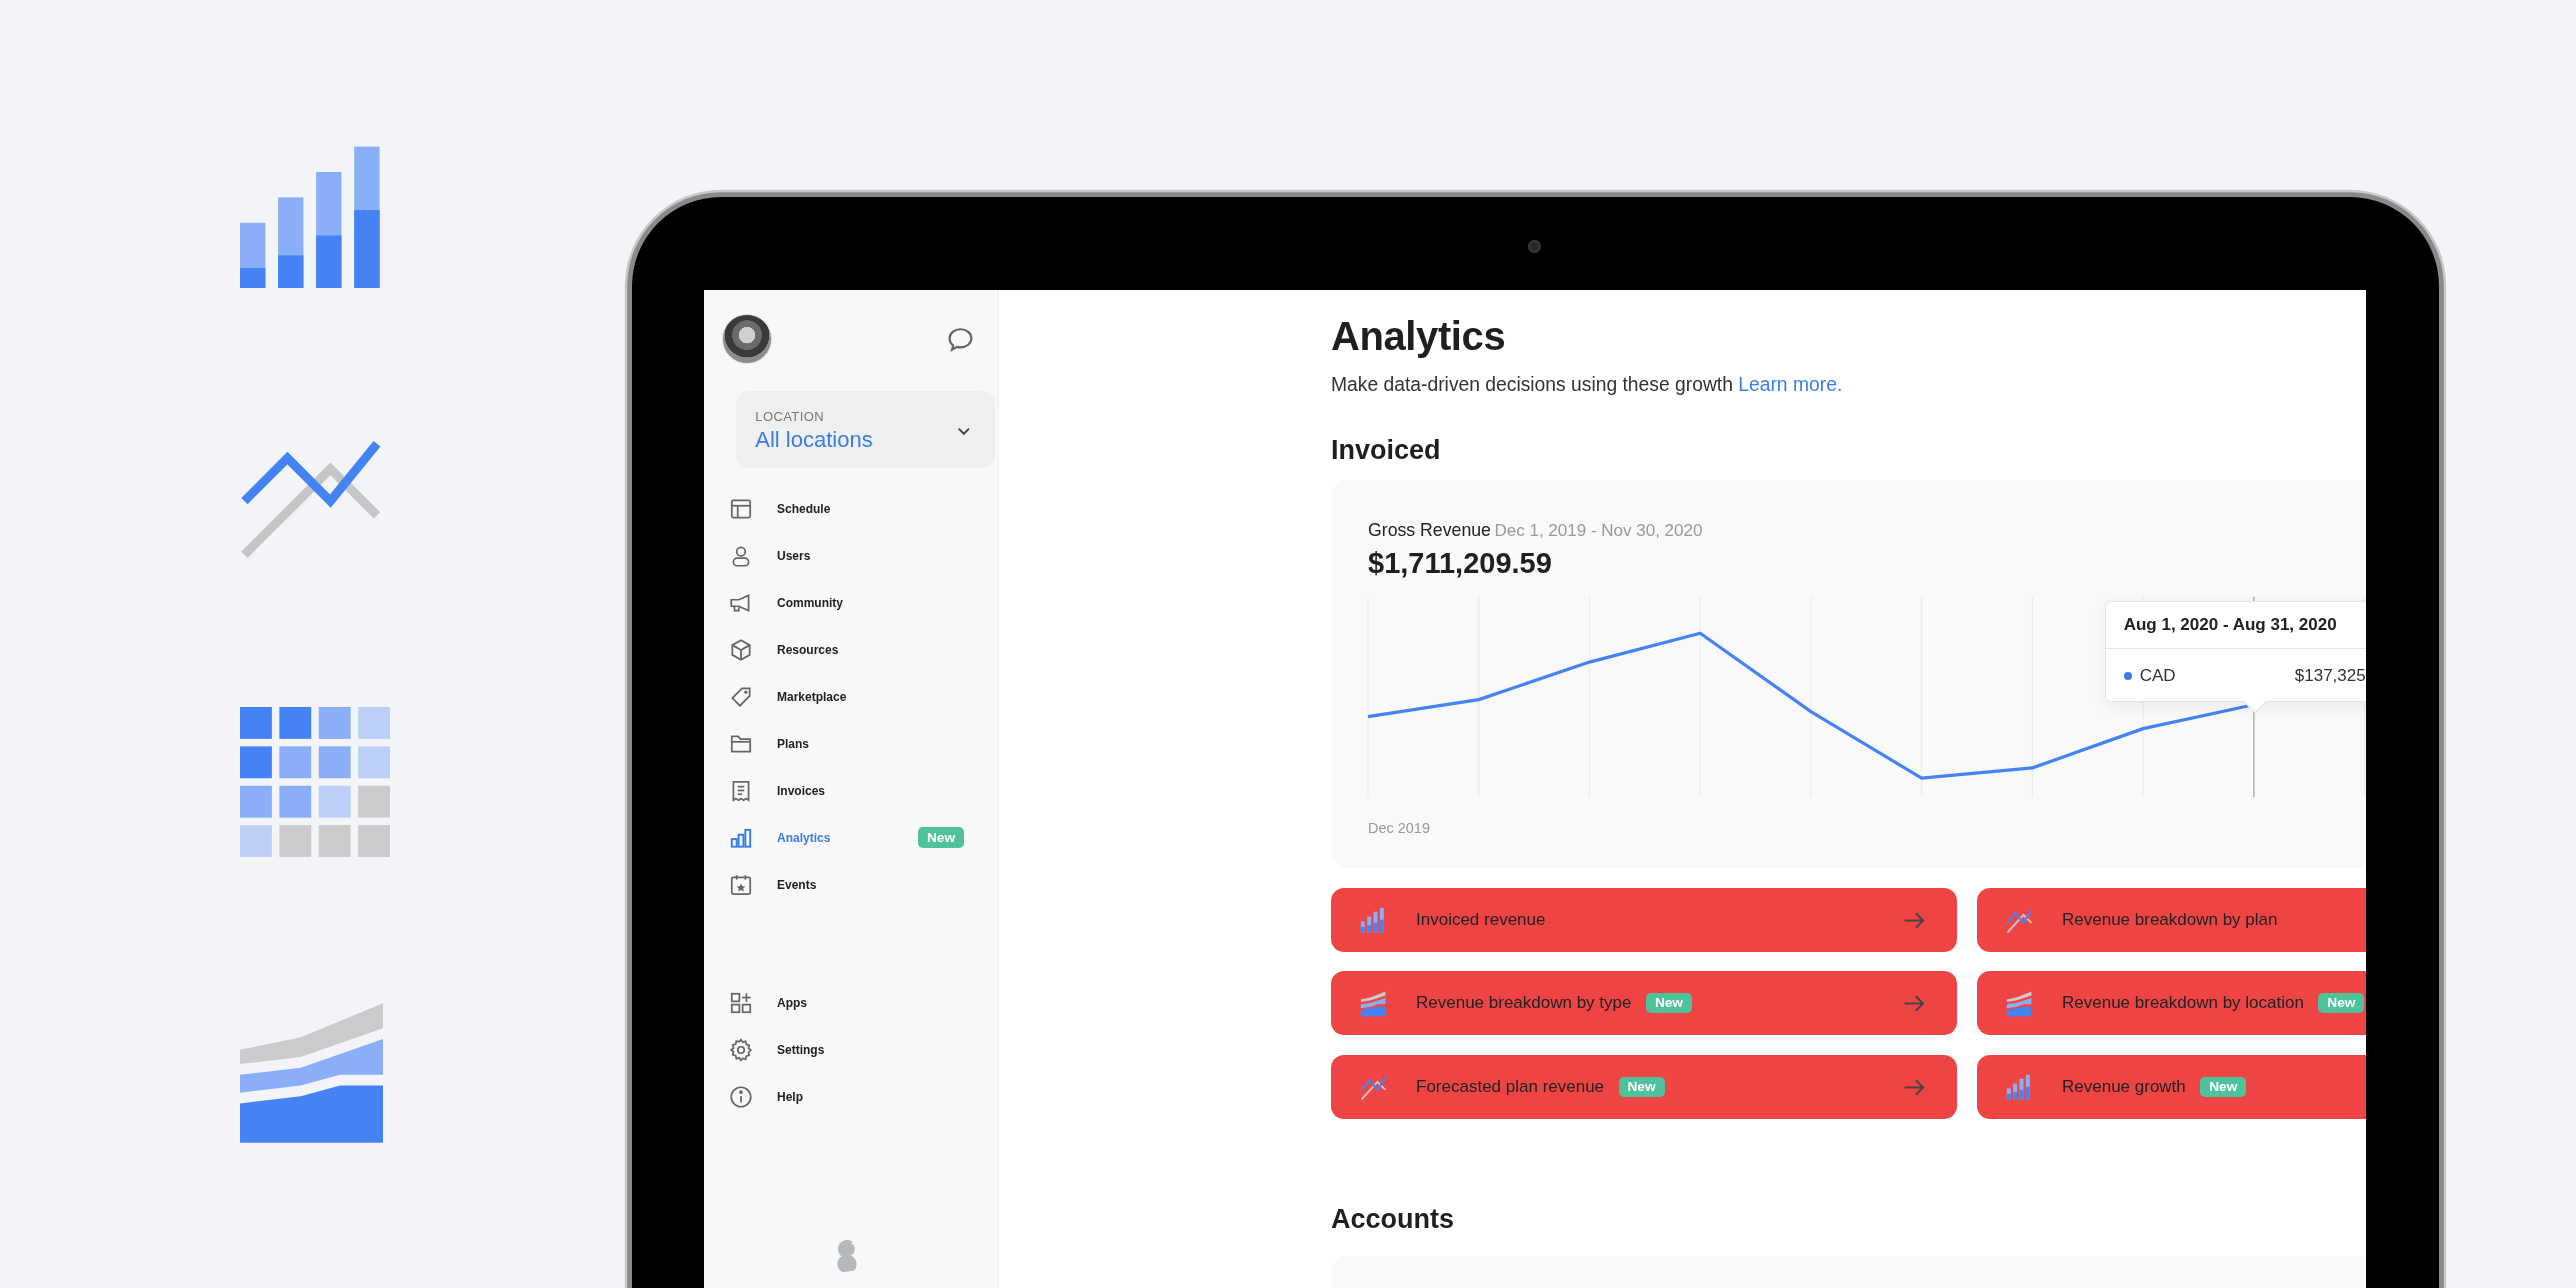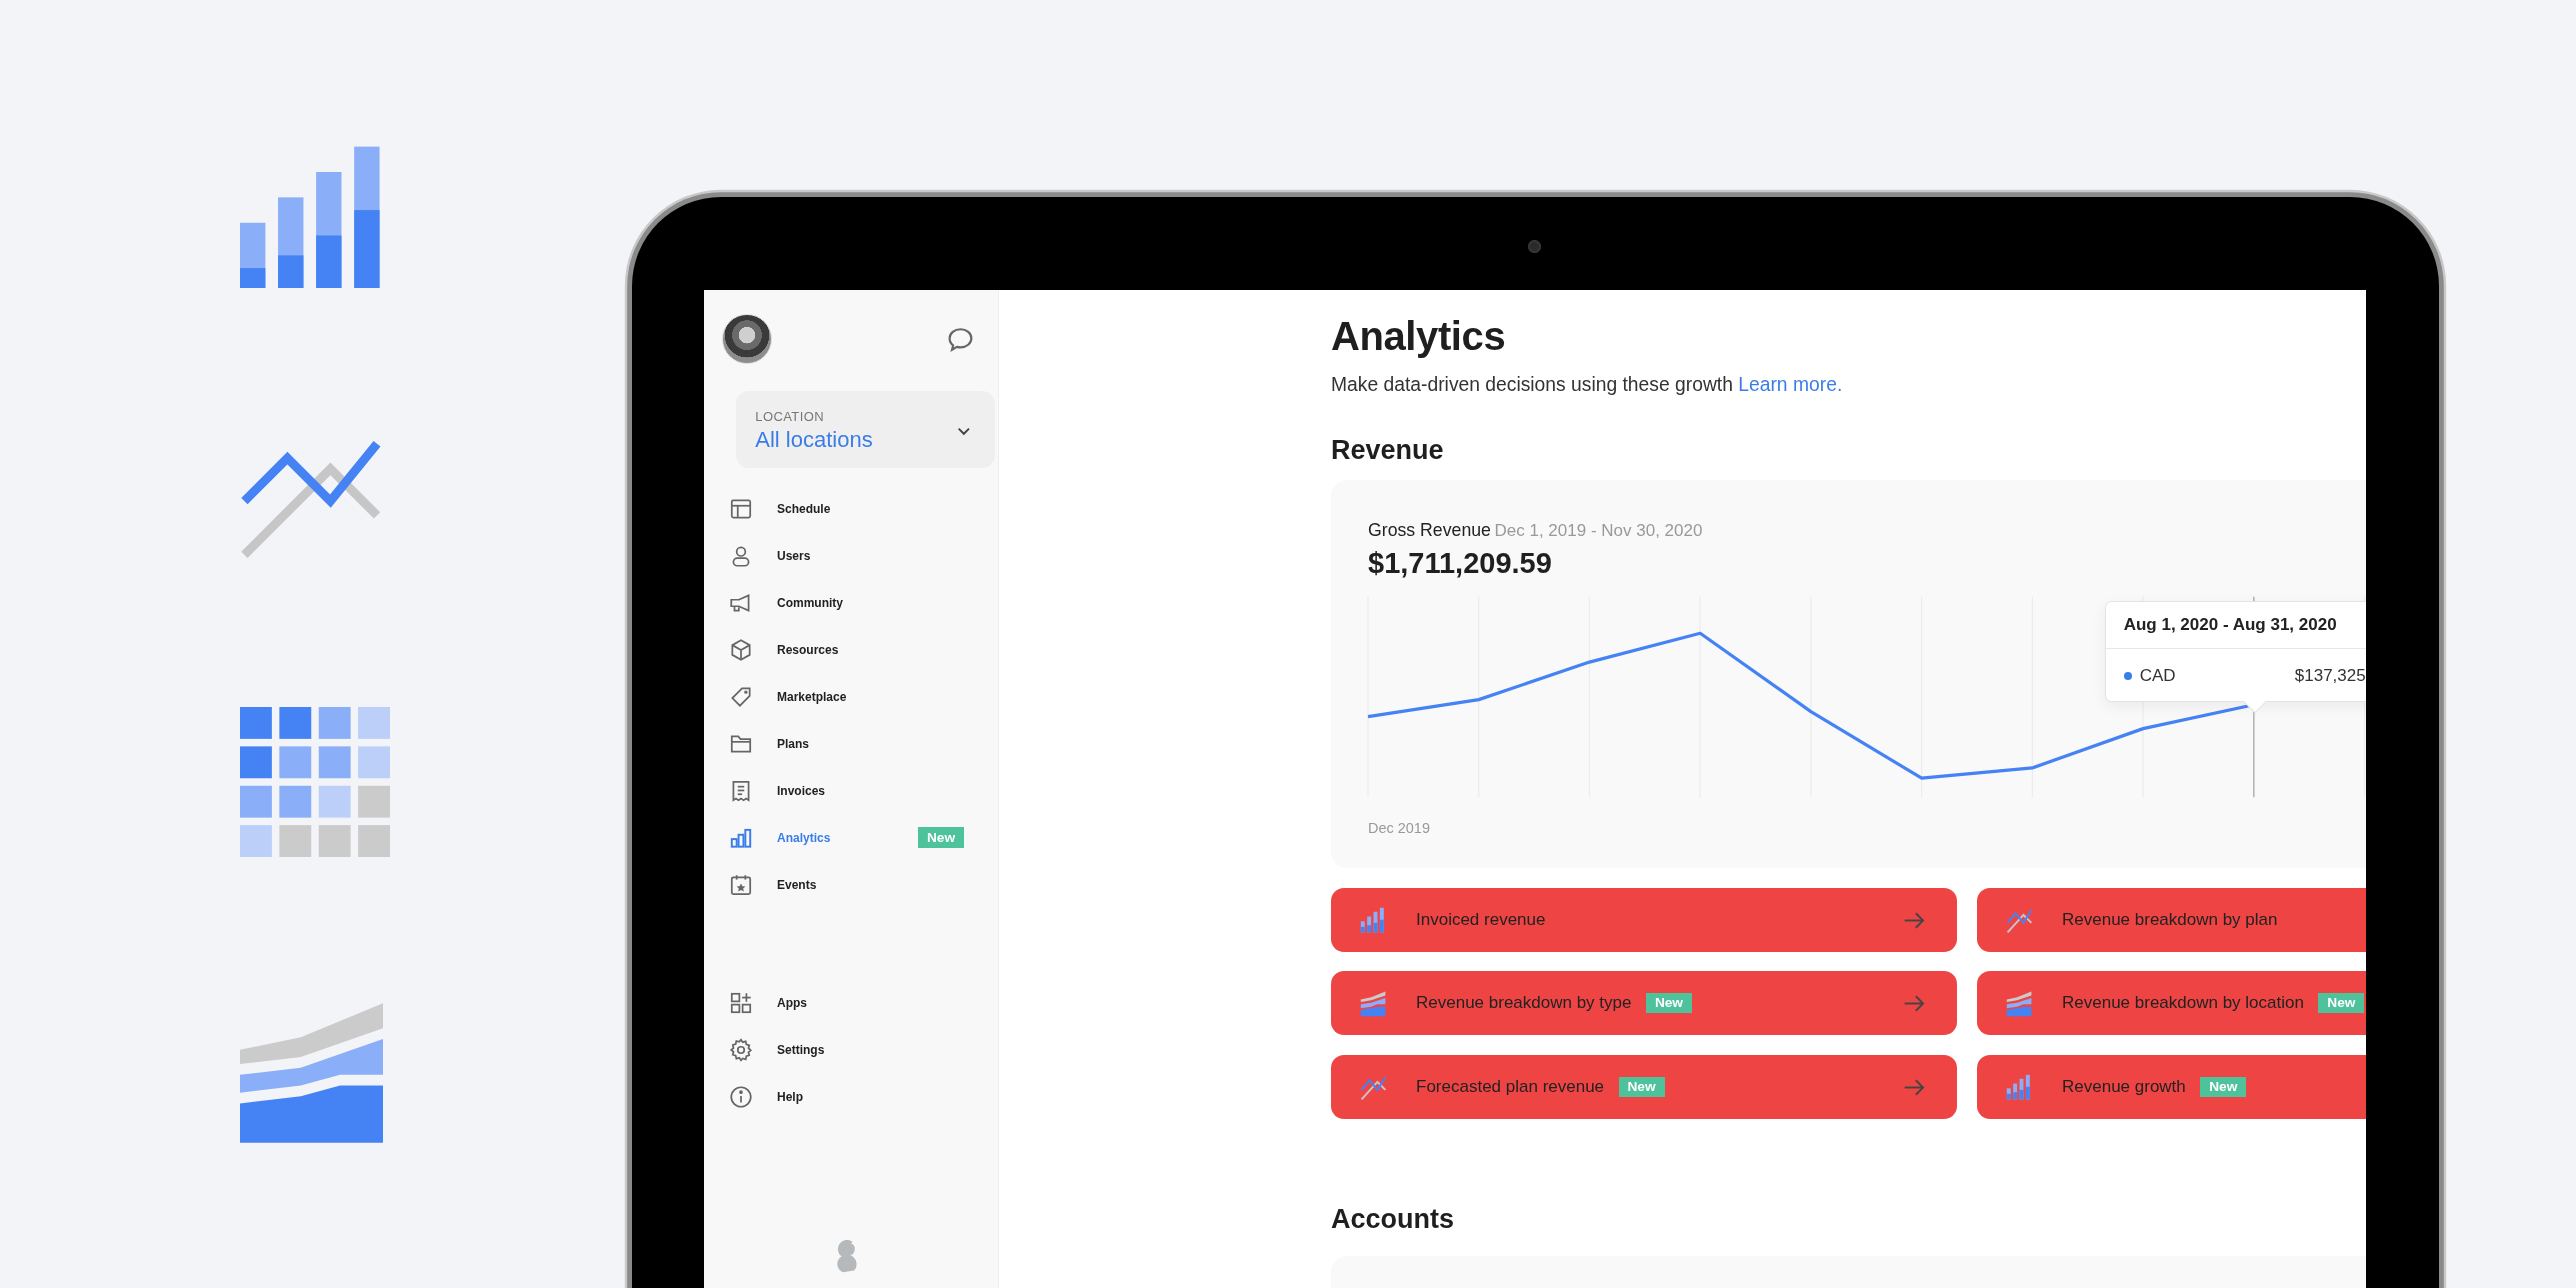--- a/index.html
+++ b/index.html
@@ -42,21 +42,21 @@
   .loc-chevron { position: absolute; right: 22.5px; top: 31px; width: 17.7px; height: 17.7px; }
 
   .nav { position: absolute; left: 0; width: 295px; }
   .nav-item { height: 47px; display: flex; align-items: center; padding-left: 24px; position: relative; cursor: pointer; }
   .nav-item .ico { width: 26px; height: 26px; display: flex; align-items: center; justify-content: center; }
   .nav-item .ico svg { width: 26px; height: 26px; }
   .nav-item .lbl { margin-left: 23px; font-size: 12px; color: #222; font-weight: 700; }
   .nav-item.active .lbl { color: #3b7de8; }
   .badge-new {
     display: inline-block; background: #4ec29b; color: #fff; font-size: 13.7px; font-weight: 600;
-    padding: 2.4px 8.9px; border-radius: 0; line-height: 16px;
+    padding: 2.4px 8.9px; border-radius: 5px; line-height: 16px;
   }
   .nav-item .badge-new { position: absolute; right: 35px; }
   .logo-s { position: absolute; left: 131px; top: 950px; width: 24px; height: 34px; }
 
   
   .main { flex: 1; position: relative; }
   .page-title { position: absolute; left: 332px; top: 24px; font-size: 40px; font-weight: 700; color: #1f1f1f; letter-spacing: -0.4px; }
   .page-sub { position: absolute; left: 332px; top: 84px; font-size: 19.3px; color: #333; }
   .page-sub a { color: #3b7de8; text-decoration: none; }
   .section-title { position: absolute; left: 332px; font-size: 27px; font-weight: 600; color: #1f1f1f; }
@@ -295,21 +295,21 @@
       <path d="M20 4 C10 6 4 14 8 20 L22 18 C26 12 26 6 20 4z" fill="#b6b9bc"></path>
     </svg>
   </aside>
 
   <section class="main">
     <h1 class="page-title">Analytics</h1>
     <p class="page-sub">
       <span>Make data-driven decisions using these growth</span>
       <a href="#">Learn more.</a>
     </p>
-    <h2 class="section-title" style="top:145px;">Revenue</h2>
+    <h2 class="section-title" style="top:145px;">Invoiced</h2>
 
     <div class="chart-card">
       <svg class="chart-svg" id="chart" width="1292" height="388" viewBox="0 0 1605 482">
           <line x1="46" x2="46" y1="145" y2="394" stroke="#ececec" stroke-width="1.5"></line>
           <line x1="183.54545454545453" x2="183.54545454545453" y1="145" y2="394" stroke="#ececec" stroke-width="1.5"></line>
           <line x1="321.09090909090907" x2="321.09090909090907" y1="145" y2="394" stroke="#ececec" stroke-width="1.5"></line>
           <line x1="458.6363636363636" x2="458.6363636363636" y1="145" y2="394" stroke="#ececec" stroke-width="1.5"></line>
           <line x1="596.1818181818181" x2="596.1818181818181" y1="145" y2="394" stroke="#ececec" stroke-width="1.5"></line>
           <line x1="733.7272727272727" x2="733.7272727272727" y1="145" y2="394" stroke="#ececec" stroke-width="1.5"></line>
           <line x1="871.2727272727273" x2="871.2727272727273" y1="145" y2="394" stroke="#ececec" stroke-width="1.5"></line>

